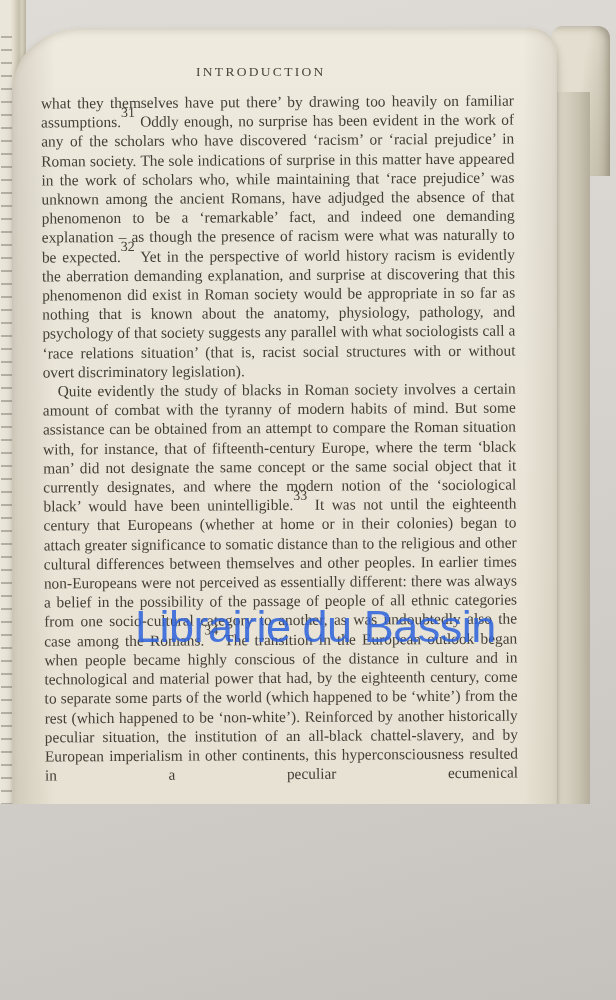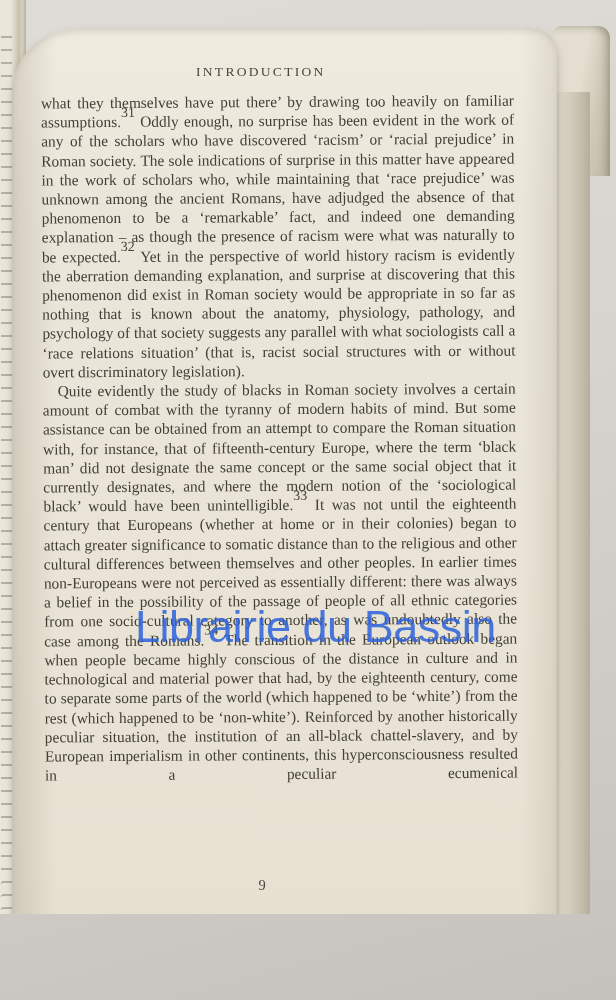--- a/index.html
+++ b/index.html
@@ -1,19 +1,19 @@
 <!DOCTYPE html>
 <html><head>
 <meta charset="utf-8">
 <style>
   html,body{margin:0;padding:0;}
   body{width:616px;height:1000px;overflow:hidden;
        font-family:"Liberation Serif", serif;
        background:linear-gradient(165deg,#dfdcd7 0%,#d8d5d0 40%,#cdcac5 78%,#c5c2bd 100%);}
-  .photo{position:relative;width:616px;height:914px;overflow:hidden;}
+  .photo{position:relative;width:616px;height:804px;overflow:hidden;}
 
   
   .facing-page{position:absolute;left:0;top:0;width:26px;height:948px;
       background:linear-gradient(90deg,#eae6da 0 10px,#e2ddce 13px,#c6bfac 19px,#d6d0c0 22px,#b9b2a0 26px);
       border-bottom-right-radius:14px 40px;}
   .facing-page .blur-text{position:absolute;left:1px;top:30px;width:11px;height:880px;
       background:repeating-linear-gradient(178deg,rgba(96,90,78,0) 0 6px,rgba(96,90,78,0.38) 6px 8px,rgba(96,90,78,0) 8px 13px);
       filter:blur(0.7px);}
 
   

